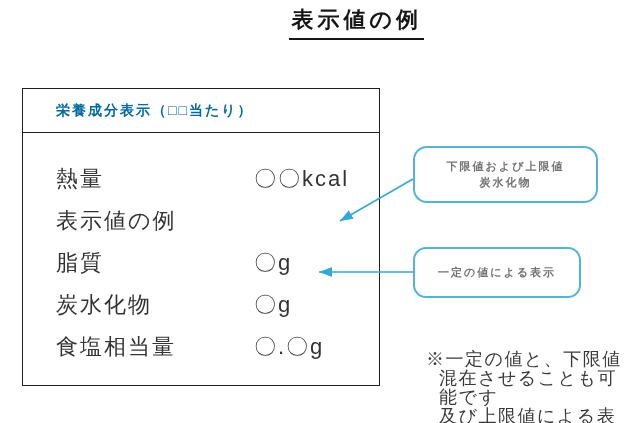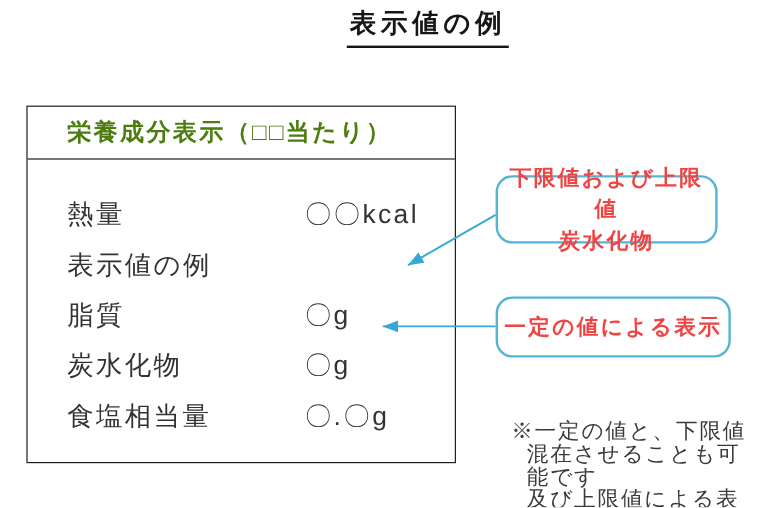--- a/index.html
+++ b/index.html
@@ -45,23 +45,23 @@
     border: 1.5px solid #1f1f1f;
     background: #ffffff;
     box-sizing: border-box;
   }
   .label-header {
     height: 44px;
     border-bottom: 1.5px solid #1f1f1f;
     display: flex;
     align-items: center;
     padding-left: 33px;
-    font-size: 20px;
+    font-size: 14px;
     font-weight: bold;
-    color: #4d7c0f;
+    color: #0369a1;
     letter-spacing: 2px;
     box-sizing: border-box;
   }
   .label-rows {
     padding: 25px 0 0 33px;
   }
   .label-row {
     height: 42px;
     display: flex;
     align-items: center;
@@ -80,30 +80,30 @@
   
   .callout {
     position: absolute;
     border: 2px solid #54b4d6;
     border-radius: 14px;
     background: #ffffff;
     display: flex;
     flex-direction: column;
     align-items: center;
     justify-content: center;
-    font-size: 18px;
+    font-size: 11px;
     font-weight: bold;
-    color: #ef4444;
+    color: #737373;
     letter-spacing: 2px;
     line-height: 1.45;
     text-align: center;
     box-sizing: border-box;
   }
   .callout-range { left: 413px; top: 146px; width: 185px; height: 57px; }
-  .callout-fixed { left: 413px; top: 247px; width: 196px; height: 51px; }
+  .callout-fixed { left: 413px; top: 247px; width: 168px; height: 51px; border-radius: 13px; }
   .callout span { display: block; }
 
   
   .arrows {
     position: absolute;
     left: 0;
     top: 0;
     pointer-events: none;
   }
 

